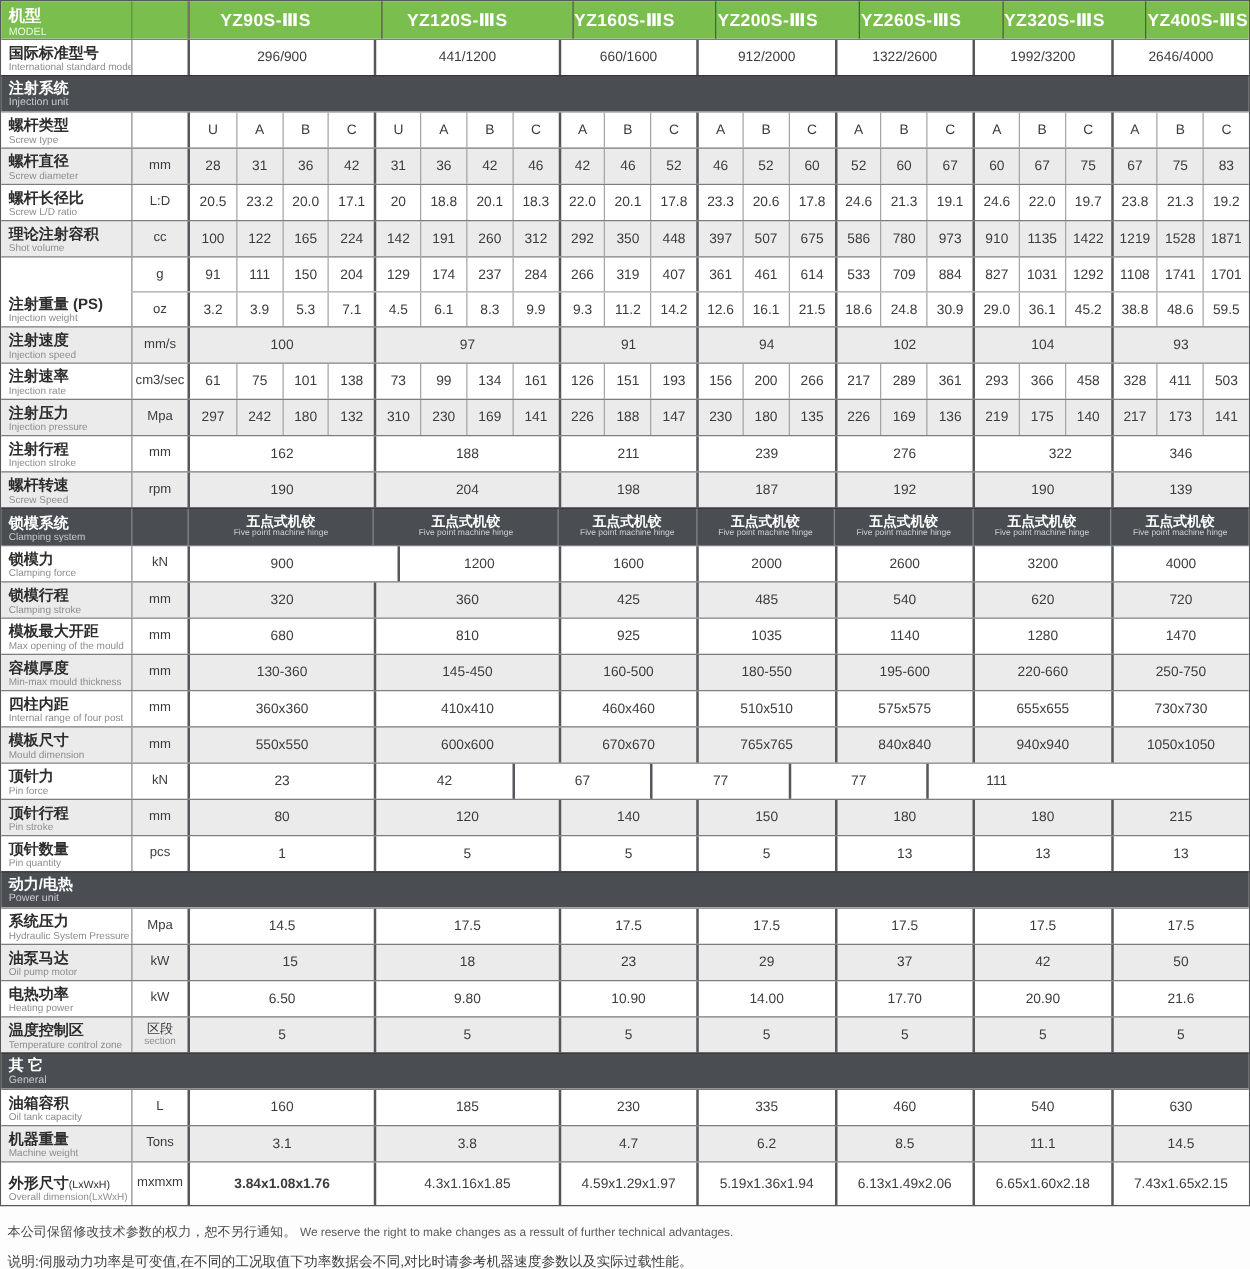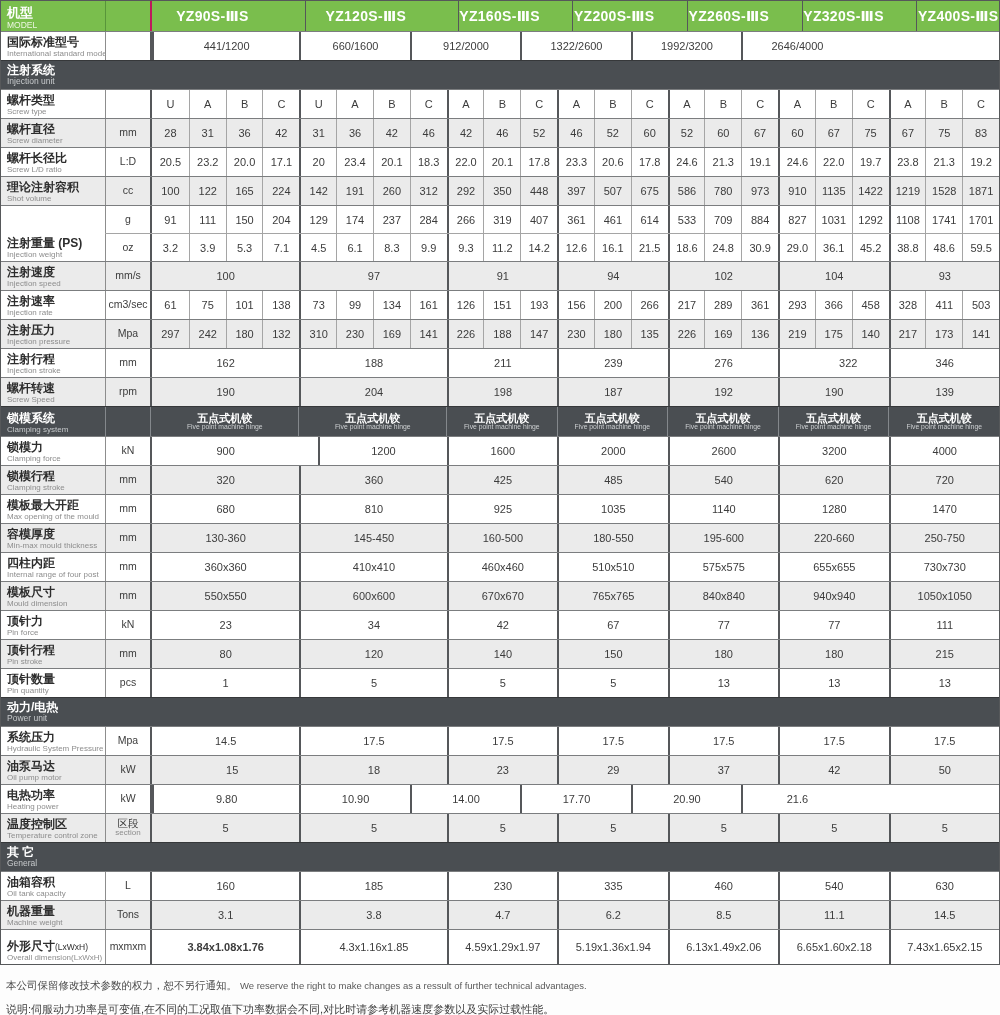--- a/index.html
+++ b/index.html
@@ -16,21 +16,21 @@
   .unit .u2{font-size:8px;color:#8d8d8d;}
   .data{flex:1;display:grid;grid-template-columns:repeat(23,1fr);border-left:2px solid #55575a;}
   .c{display:flex;align-items:center;justify-content:center;font-size:11px;color:#3c3c3c;border-left:1px solid #a5a5a5;box-sizing:border-box;overflow:hidden;white-space:nowrap;}
   .c.first{border-left:none;}
   .c.mb{border-left:2px solid #55575a;}
   
   .hdr{background:#7abe4d;height:30px;border-top:none;}
   .hdr .lab .zh{color:#fff;font-size:13px;}
   .hdr .lab .en{color:#ecf6e2;font-size:8.5px;}
   .hdr .unit{border-left:1px solid #58953a;}
-  .hdr .data{border-left:2px solid #be185d;gap:32px;}
+  .hdr .data{border-left:2px solid #737373;gap:32px;}
   .hdr .c{color:#fff;font-size:14px;font-weight:600;letter-spacing:.3px;border-left:1px solid #55575a;}
   .hdr .c.first{border-left:none;}
   
   .secbar{background:#4a4e52;height:29px;display:flex;flex-direction:column;justify-content:center;padding-left:6px;border-top:1px solid #36383a;box-sizing:border-box;}
   .secbar .zh{color:#fff;font-size:12px;font-weight:600;line-height:1.15;}
   .secbar .en{color:#c7cacc;font-size:8.5px;line-height:1.05;}
   
   .clampbar{background:#4a4e52;height:30px;border-top:1px solid #36383a;}
   .clampbar .lab .zh{color:#fff;}
   .clampbar .lab .en{color:#c7cacc;}
@@ -71,20 +71,21 @@
         <div class="c" style="grid-column: span 3;">YZ400S-ⅢS</div>
       </div>
     </div>
     <div class="row">
       <div class="lab">
         <div class="zh">国际标准型号</div>
         <div class="en">International standard model</div>
       </div>
       <div class="unit"></div>
       <div class="data">
+        <div class="c first" style="grid-column: span 4;">296/900</div>
         <div class="c mb" style="grid-column: span 4;">441/1200</div>
         <div class="c mb" style="grid-column: span 3;">660/1600</div>
         <div class="c mb" style="grid-column: span 3;">912/2000</div>
         <div class="c mb" style="grid-column: span 3;">1322/2600</div>
         <div class="c mb" style="grid-column: span 3;">1992/3200</div>
         <div class="c mb" style="grid-column: span 3;">2646/4000</div>
       </div>
     </div>
     <div class="secbar">
       <div class="zh">注射系统</div>
@@ -163,21 +164,21 @@
       </div>
       <div class="unit">
         <div class="u1">L:D</div>
       </div>
       <div class="data">
         <div class="c first">20.5</div>
         <div class="c">23.2</div>
         <div class="c">20.0</div>
         <div class="c">17.1</div>
         <div class="c mb">20</div>
-        <div class="c">23.4</div>
+        <div class="c">18.8</div>
         <div class="c">20.1</div>
         <div class="c">18.3</div>
         <div class="c mb">22.0</div>
         <div class="c">20.1</div>
         <div class="c">17.8</div>
         <div class="c mb">23.3</div>
         <div class="c">20.6</div>
         <div class="c">17.8</div>
         <div class="c mb">24.6</div>
         <div class="c">21.3</div>
@@ -562,21 +563,20 @@
     <div class="row">
       <div class="lab">
         <div class="zh">顶针力</div>
         <div class="en">Pin force</div>
       </div>
       <div class="unit">
         <div class="u1">kN</div>
       </div>
       <div class="data">
         <div class="c first" style="grid-column: span 4;">23</div>
-        <div class="c mb" style="grid-column: span 4;">34</div>
         <div class="c mb" style="grid-column: span 3;">42</div>
         <div class="c mb" style="grid-column: span 3;">67</div>
         <div class="c mb" style="grid-column: span 3;">77</div>
         <div class="c mb" style="grid-column: span 3;">77</div>
         <div class="c mb" style="grid-column: span 3;">111</div>
       </div>
     </div>
     <div class="row gray">
       <div class="lab">
         <div class="zh">顶针行程</div>
@@ -655,20 +655,21 @@
     </div>
     <div class="row">
       <div class="lab">
         <div class="zh">电热功率</div>
         <div class="en">Heating power</div>
       </div>
       <div class="unit">
         <div class="u1">kW</div>
       </div>
       <div class="data">
+        <div class="c first" style="grid-column: span 4;">6.50</div>
         <div class="c mb" style="grid-column: span 4;">9.80</div>
         <div class="c mb" style="grid-column: span 3;">10.90</div>
         <div class="c mb" style="grid-column: span 3;">14.00</div>
         <div class="c mb" style="grid-column: span 3;">17.70</div>
         <div class="c mb" style="grid-column: span 3;">20.90</div>
         <div class="c mb" style="grid-column: span 3;">21.6</div>
       </div>
     </div>
     <div class="row gray">
       <div class="lab">

